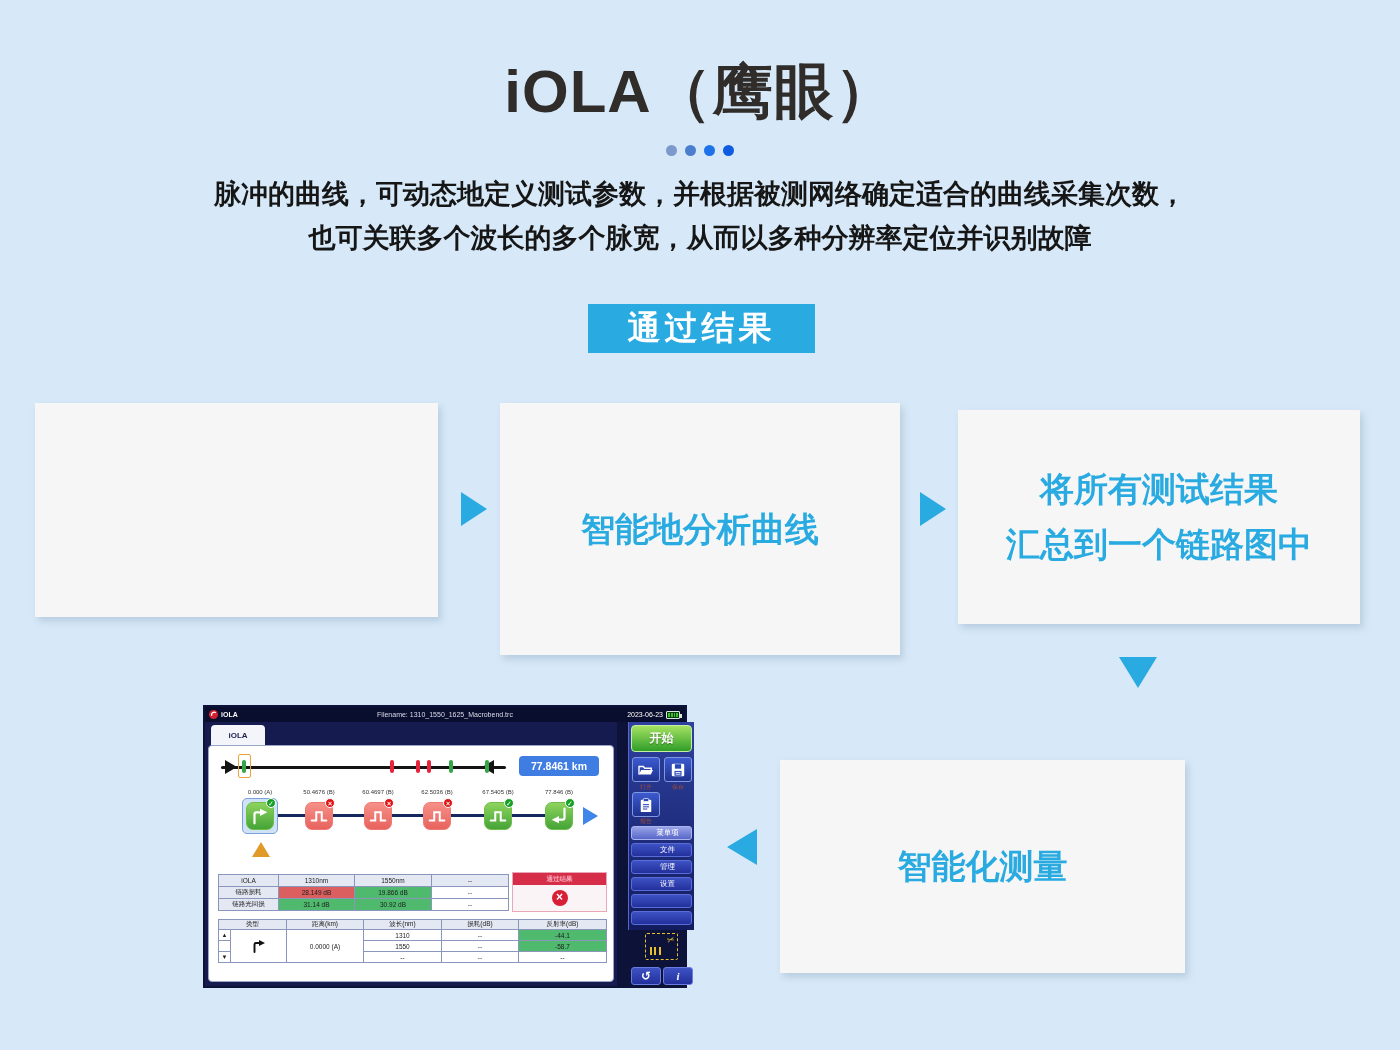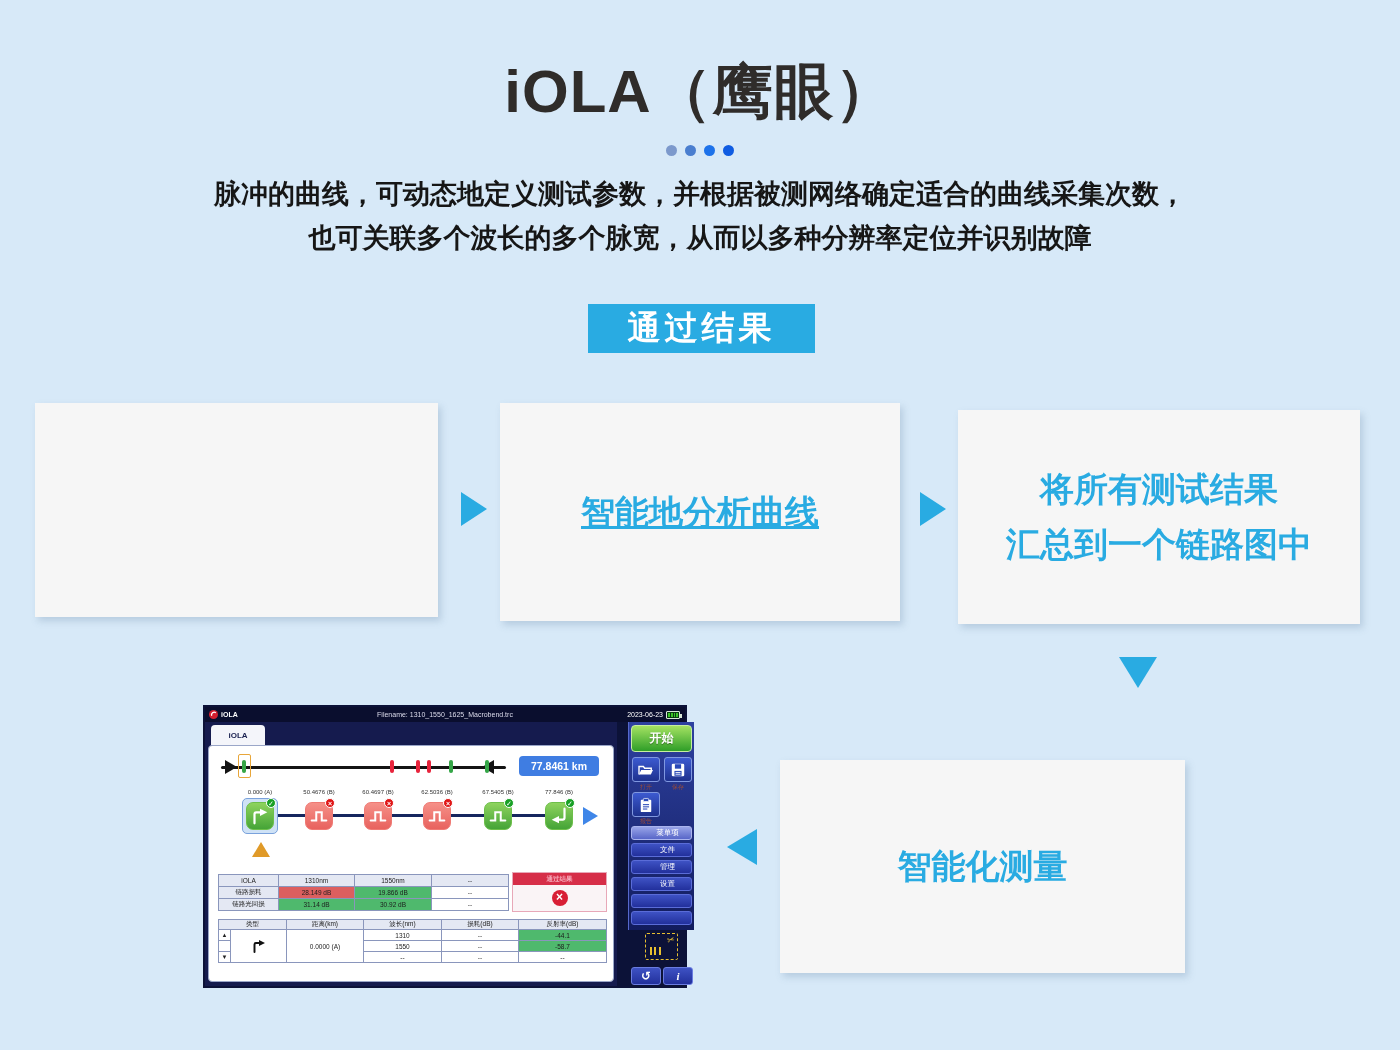--- a/index.html
+++ b/index.html
@@ -29,21 +29,21 @@
     display:flex; align-items:center; justify-content:center;
   }
 
   
   .flow-box {
     background:#f6f6f6; box-shadow:3px 4px 7px rgba(110,140,170,0.30);
     display:flex; flex-direction:column; align-items:center; justify-content:center;
     color:#29abe2; font-size:34px; font-weight:700; line-height:55px; text-align:center;
   }
   .box1 { top:403px; left:35px;  width:403px; height:214px; }
-  .box2 { top:403px; left:500px; width:400px; height:218px;text-decoration:underline; }
+  .box2 { top:403px; left:500px; width:400px; height:252px; }
   .box3 { top:410px; left:958px; width:402px; height:214px; }
   .box4 { top:760px; left:780px; width:405px; height:213px; }
 
   .tri-right { width:0; height:0; border-top:17px solid transparent; border-bottom:17px solid transparent; border-left:26px solid #29abe2; }
   .arrow-1 { top:492px; left:461px; }
   .arrow-2 { top:492px; left:920px; }
   .tri-down { width:0; height:0; border-left:19px solid transparent; border-right:19px solid transparent; border-top:31px solid #29abe2; top:657px; left:1119px; }
   .tri-left { width:0; height:0; border-top:18px solid transparent; border-bottom:18px solid transparent; border-right:30px solid #29abe2; top:829px; left:727px; }
 
   

